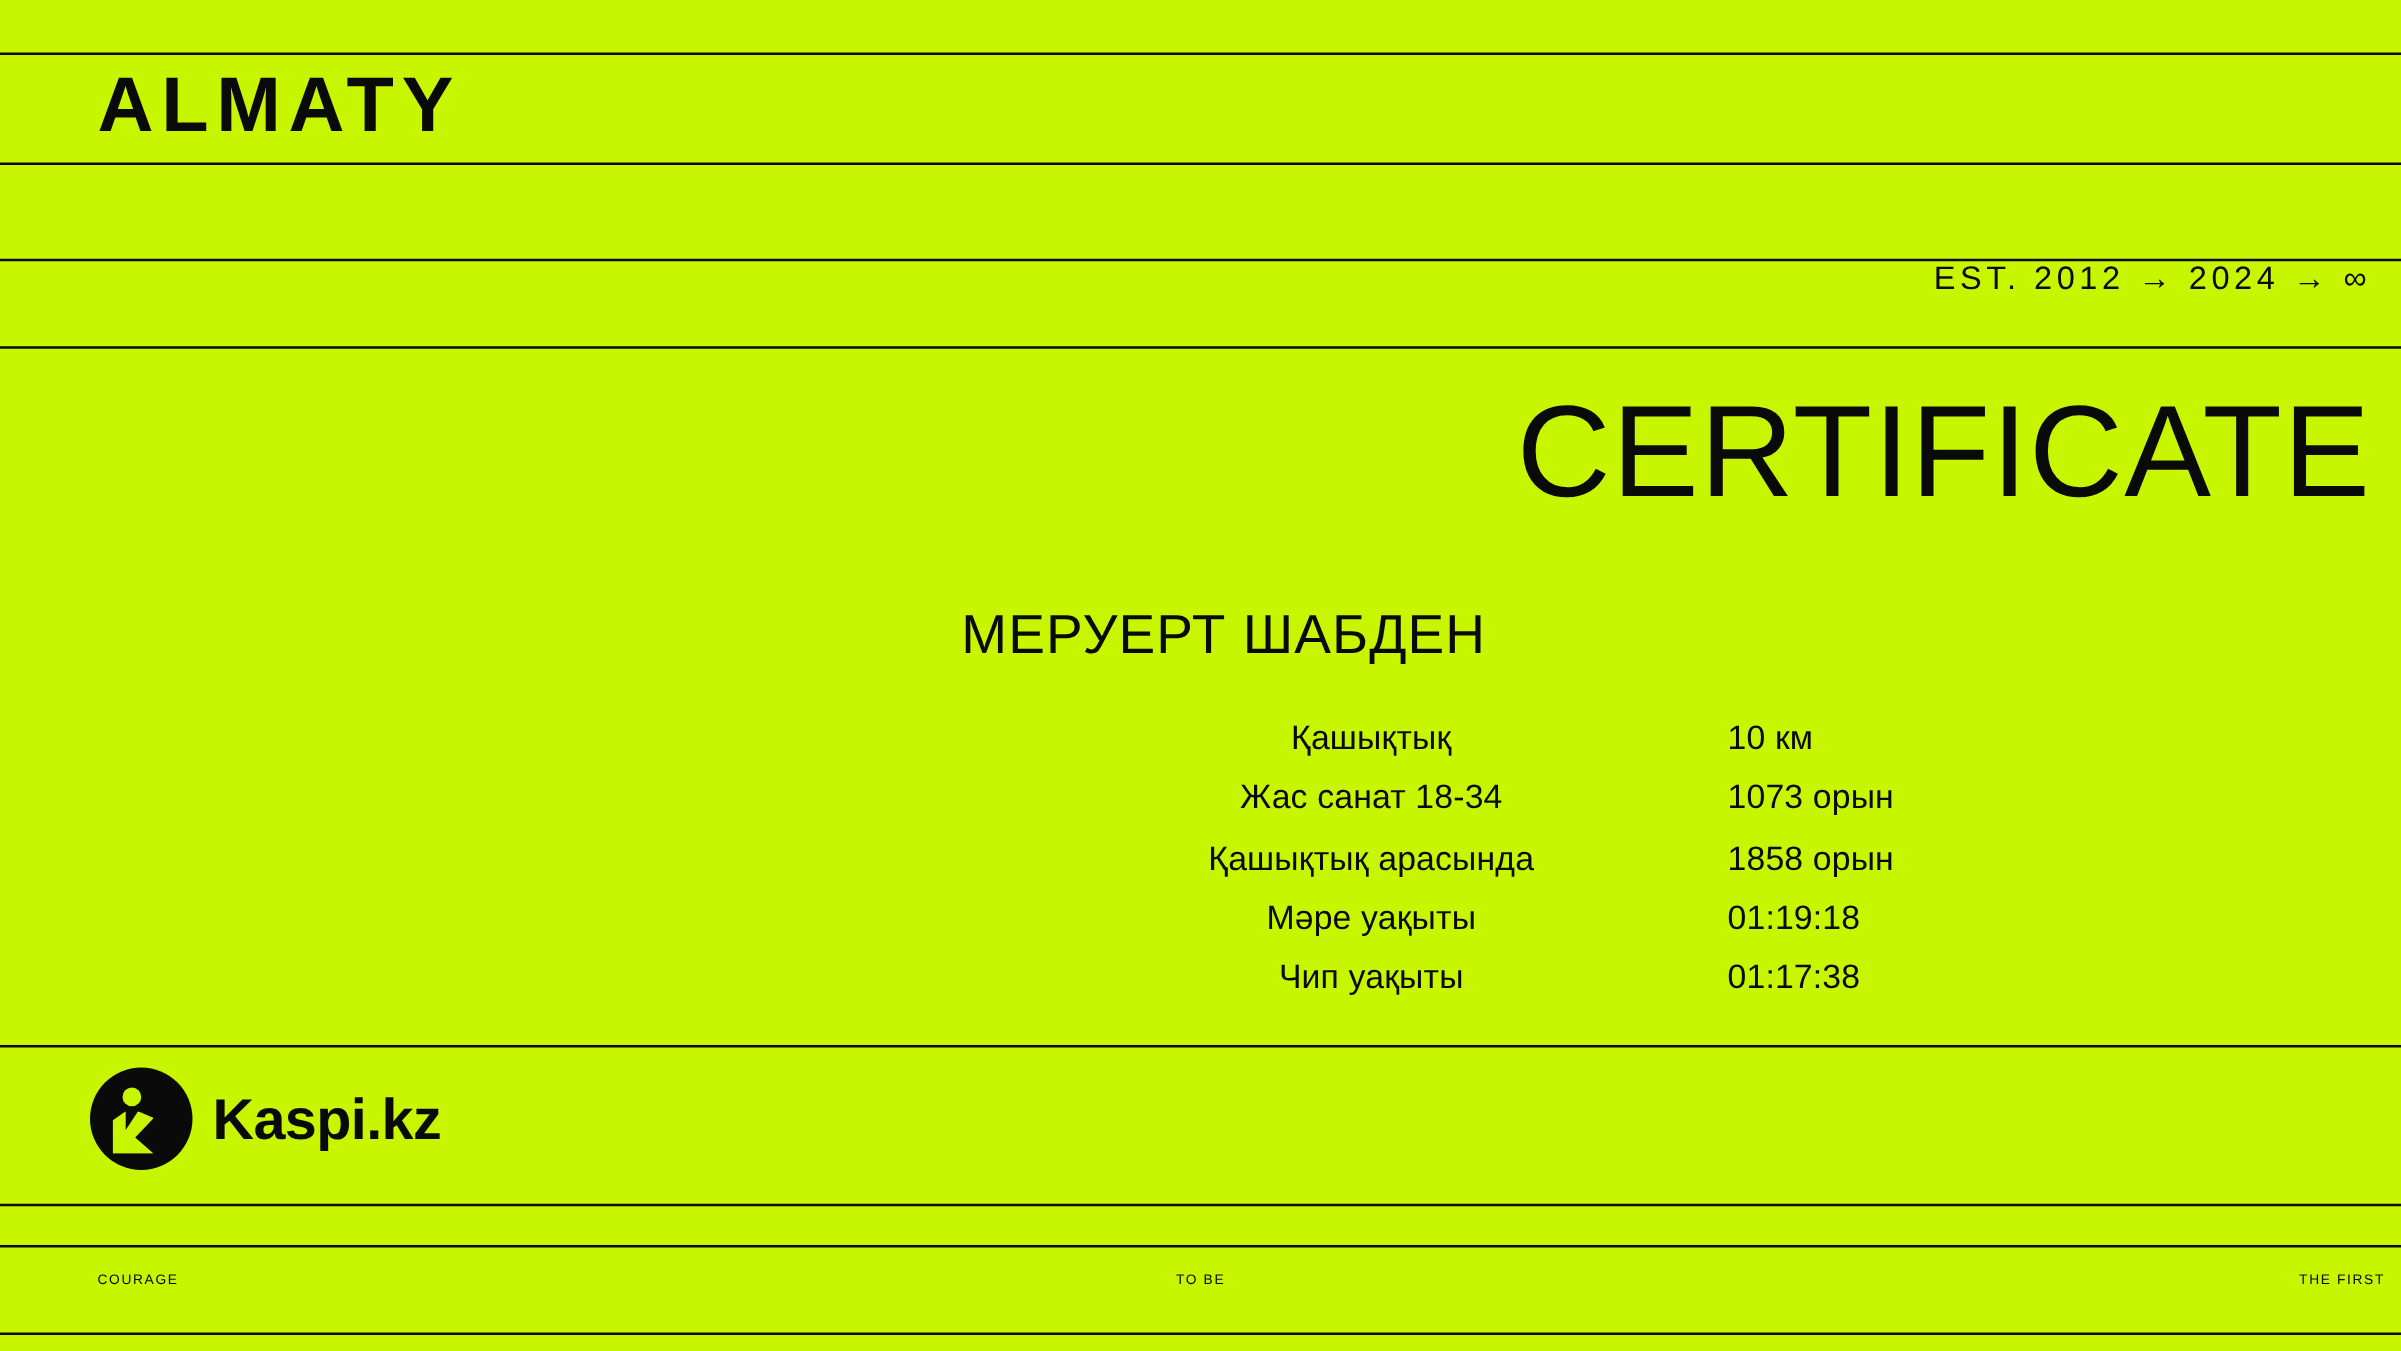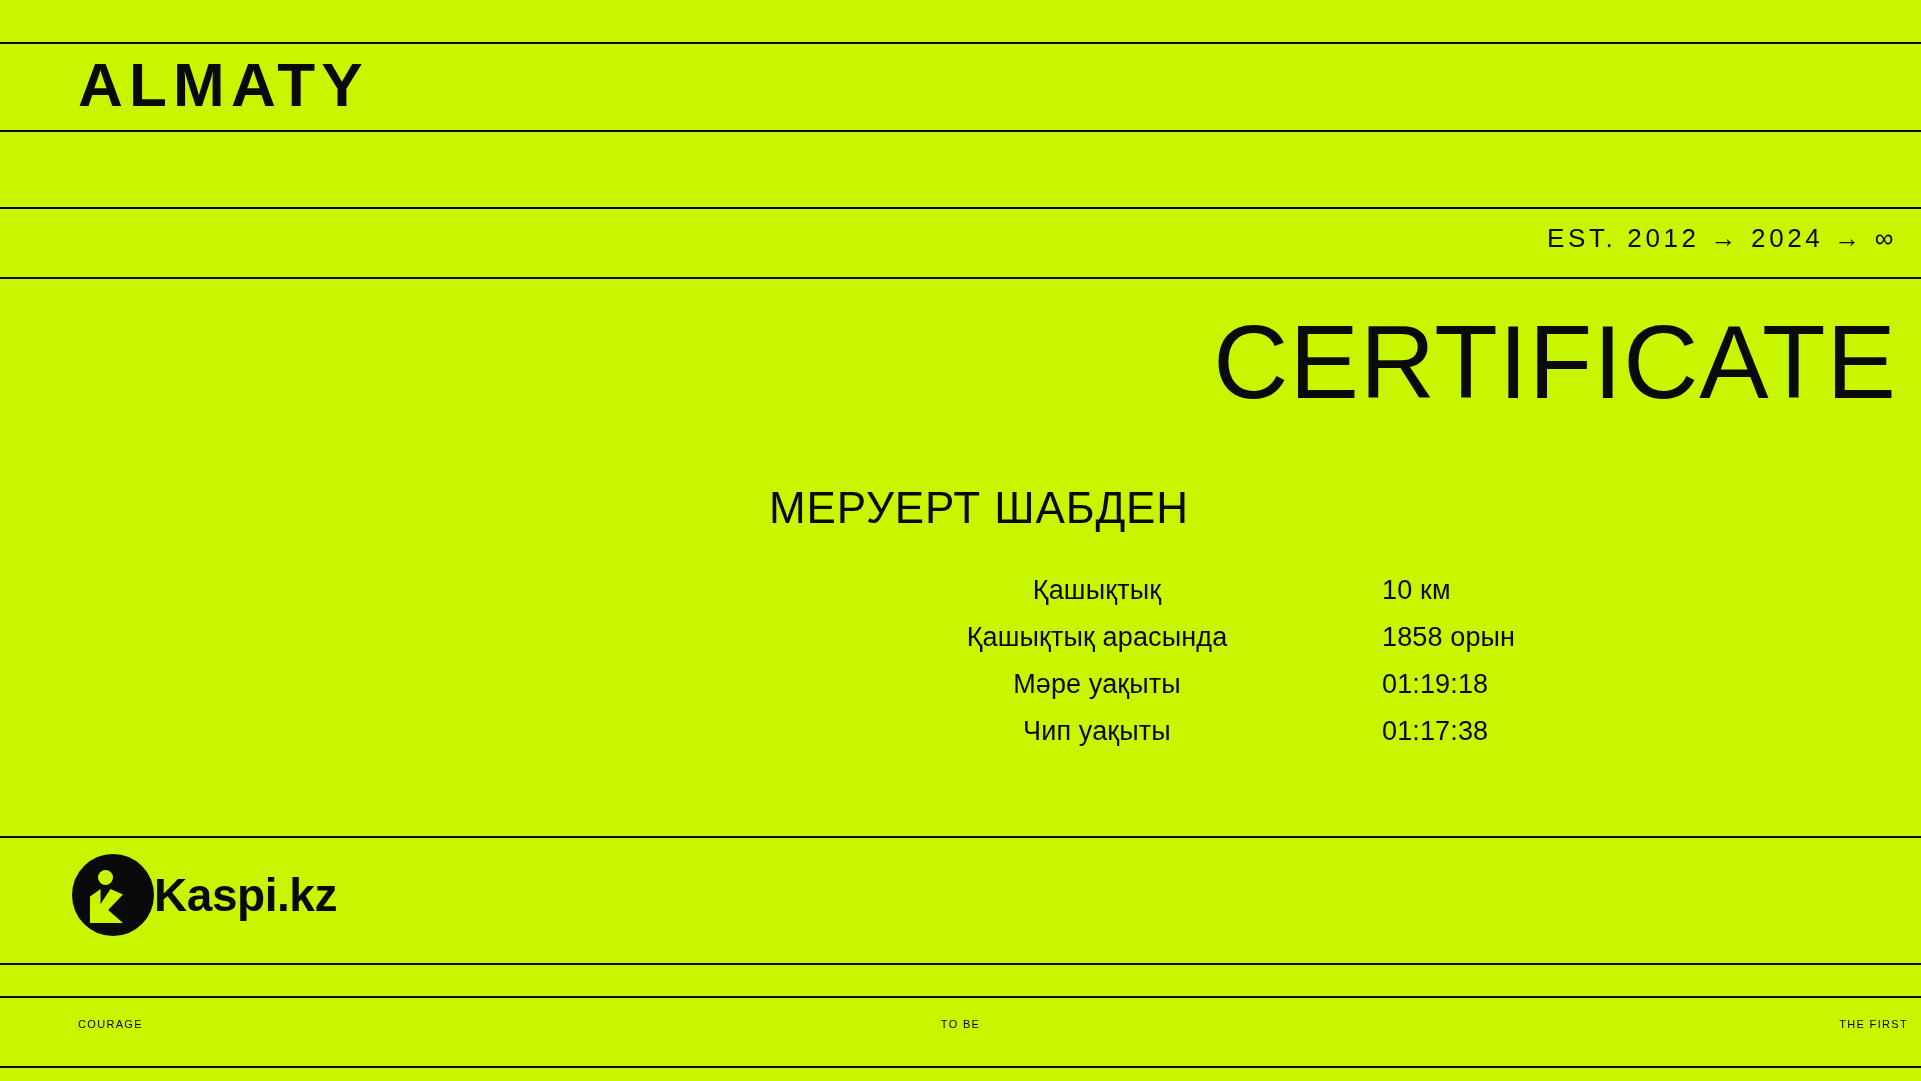--- a/index.html
+++ b/index.html
@@ -57,21 +57,21 @@
     letter-spacing: 0.10em;
   }
   .wm-marathon {
     right: 22px;
     top: 133px;
     font-size: 62px;
     letter-spacing: 0.10em;
   }
   .wm-est {
     right: 24px;
-    top: 225px;
+    top: 209px;
     font-size: 26px;
     font-weight: 500;
     letter-spacing: 0.14em;
   }
 
   
   .cert-title {
     position: absolute;
     right: 24px;
     top: 310px;
@@ -131,21 +131,21 @@
     height: 125px;
     display: flex;
     align-items: center;
   }
   .sp-kaspi {
     position: absolute;
     left: 72px;
     top: 16px;
     display: flex;
     align-items: center;
-    gap: 0;
+    gap: 16px;
   }
   .kaspi-mark {
     width: 82px;
     height: 82px;
     border-radius: 50%;
     background: #0a0a0a;
     position: relative;
   }
   .kaspi-mark::before {
     content: "";
@@ -206,20 +206,24 @@
 
   <div class="cert-title">CERTIFICATE</div>
 
   <div class="runner-name">МЕРУЕРТ ШАБДЕН</div>
 
   <div class="results">
     <div class="res-row">
       <div class="res-label">Қашықтық</div>
       <div class="res-value">10 км</div>
     </div>
+    <div class="res-row gap">
+      <div class="res-label">Жас санат 18-34</div>
+      <div class="res-value">1073 орын</div>
+    </div>
     <div class="res-row">
       <div class="res-label">Қашықтық арасында</div>
       <div class="res-value">1858 орын</div>
     </div>
     <div class="res-row">
       <div class="res-label">Мәре уақыты</div>
       <div class="res-value">01:19:18</div>
     </div>
     <div class="res-row">
       <div class="res-label">Чип уақыты</div>

